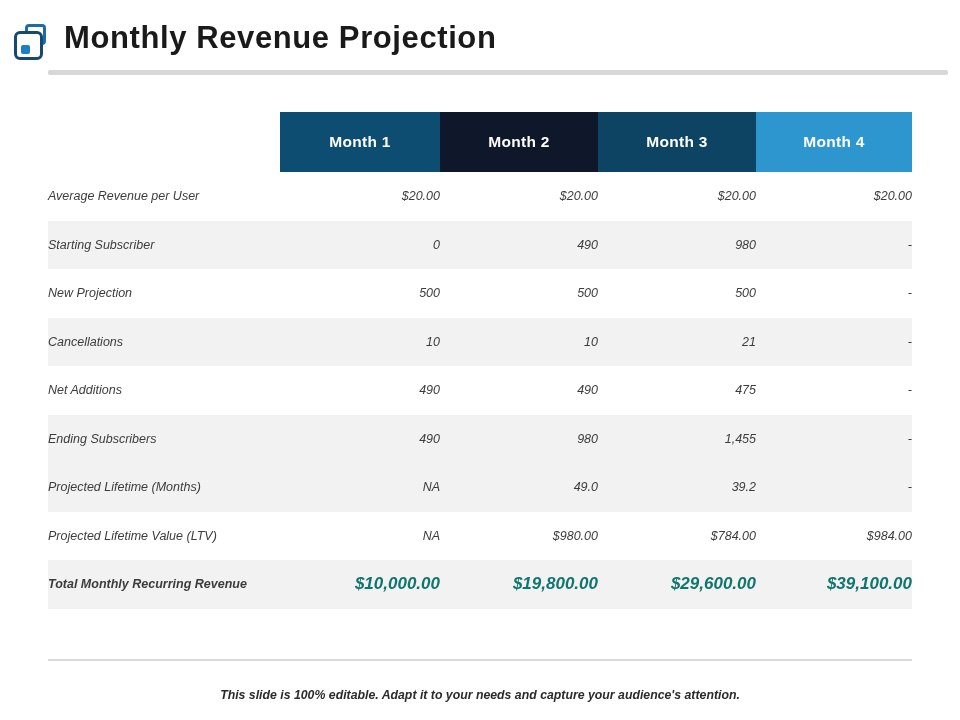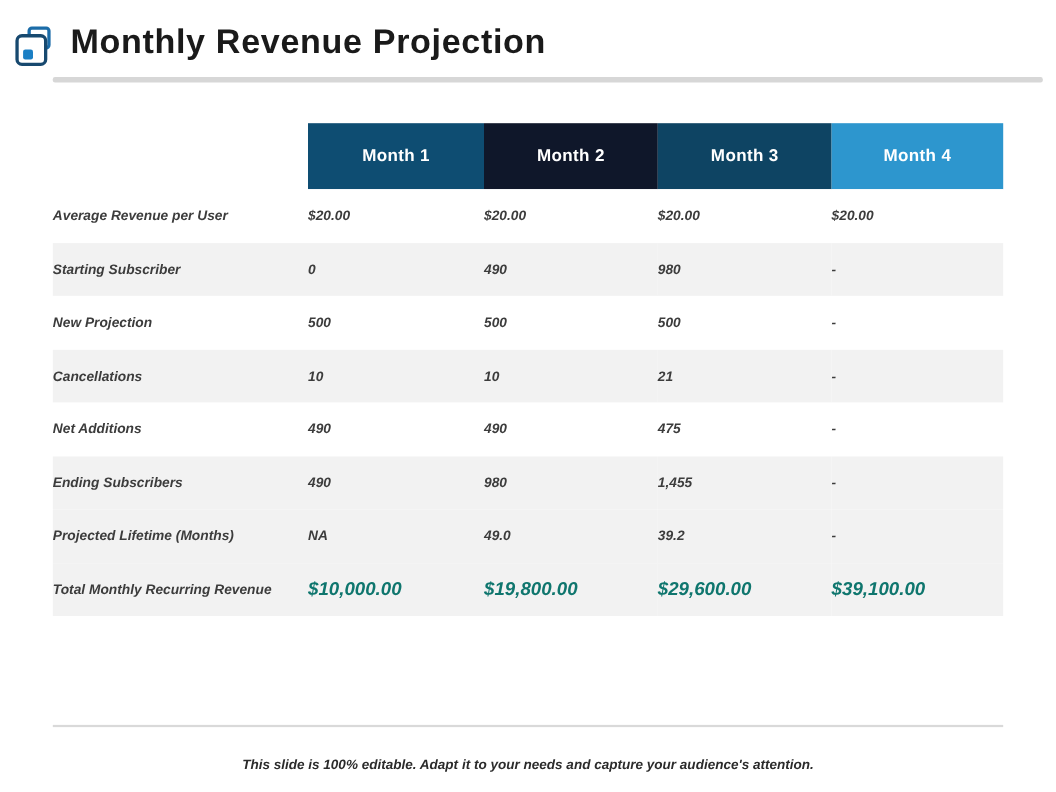--- a/index.html
+++ b/index.html
@@ -120,30 +120,29 @@
   th.h-m3 { background: #0e4463; }
   th.h-m4 { background: #2d96ce; }
 
   table.revenue tbody td {
     height: 48.5px;
     font-size: 12.5px;
     color: #3c3c3c;
     padding: 0;
     font-style: italic;
     vertical-align: middle;
-    font-weight: bold;
   }
   td.lbl {
     padding-left: 10px;
     text-align: left;
     color: #4a4a4a;
     font-size: 12.8px;
   }
   td.val {
-    text-align: left;
+    text-align: right;
     font-style: normal;
     font-size: 11.8px;
     color: #3f3f3f;
   }
   tr.alt td { background: #f2f2f2; }
   tr.plain td { background: #ffffff; }
 
   tr.total td {
     background: #f2f2f2;
     font-weight: bold;
@@ -255,20 +254,27 @@
           <td class="val">1,455</td>
           <td class="val">-</td>
         </tr>
         <tr class="alt">
           <td class="lbl">Projected Lifetime (Months)</td>
           <td class="val">NA</td>
           <td class="val">49.0</td>
           <td class="val">39.2</td>
           <td class="val">-</td>
         </tr>
+        <tr class="plain">
+          <td class="lbl">Projected Lifetime Value (LTV)</td>
+          <td class="val">NA</td>
+          <td class="val">$980.00</td>
+          <td class="val">$784.00</td>
+          <td class="val">$984.00</td>
+        </tr>
         <tr class="total">
           <td class="lbl">Total Monthly Recurring Revenue</td>
           <td class="val">$10,000.00</td>
           <td class="val">$19,800.00</td>
           <td class="val">$29,600.00</td>
           <td class="val">$39,100.00</td>
         </tr>
       </tbody>
     </table>
   </div>

